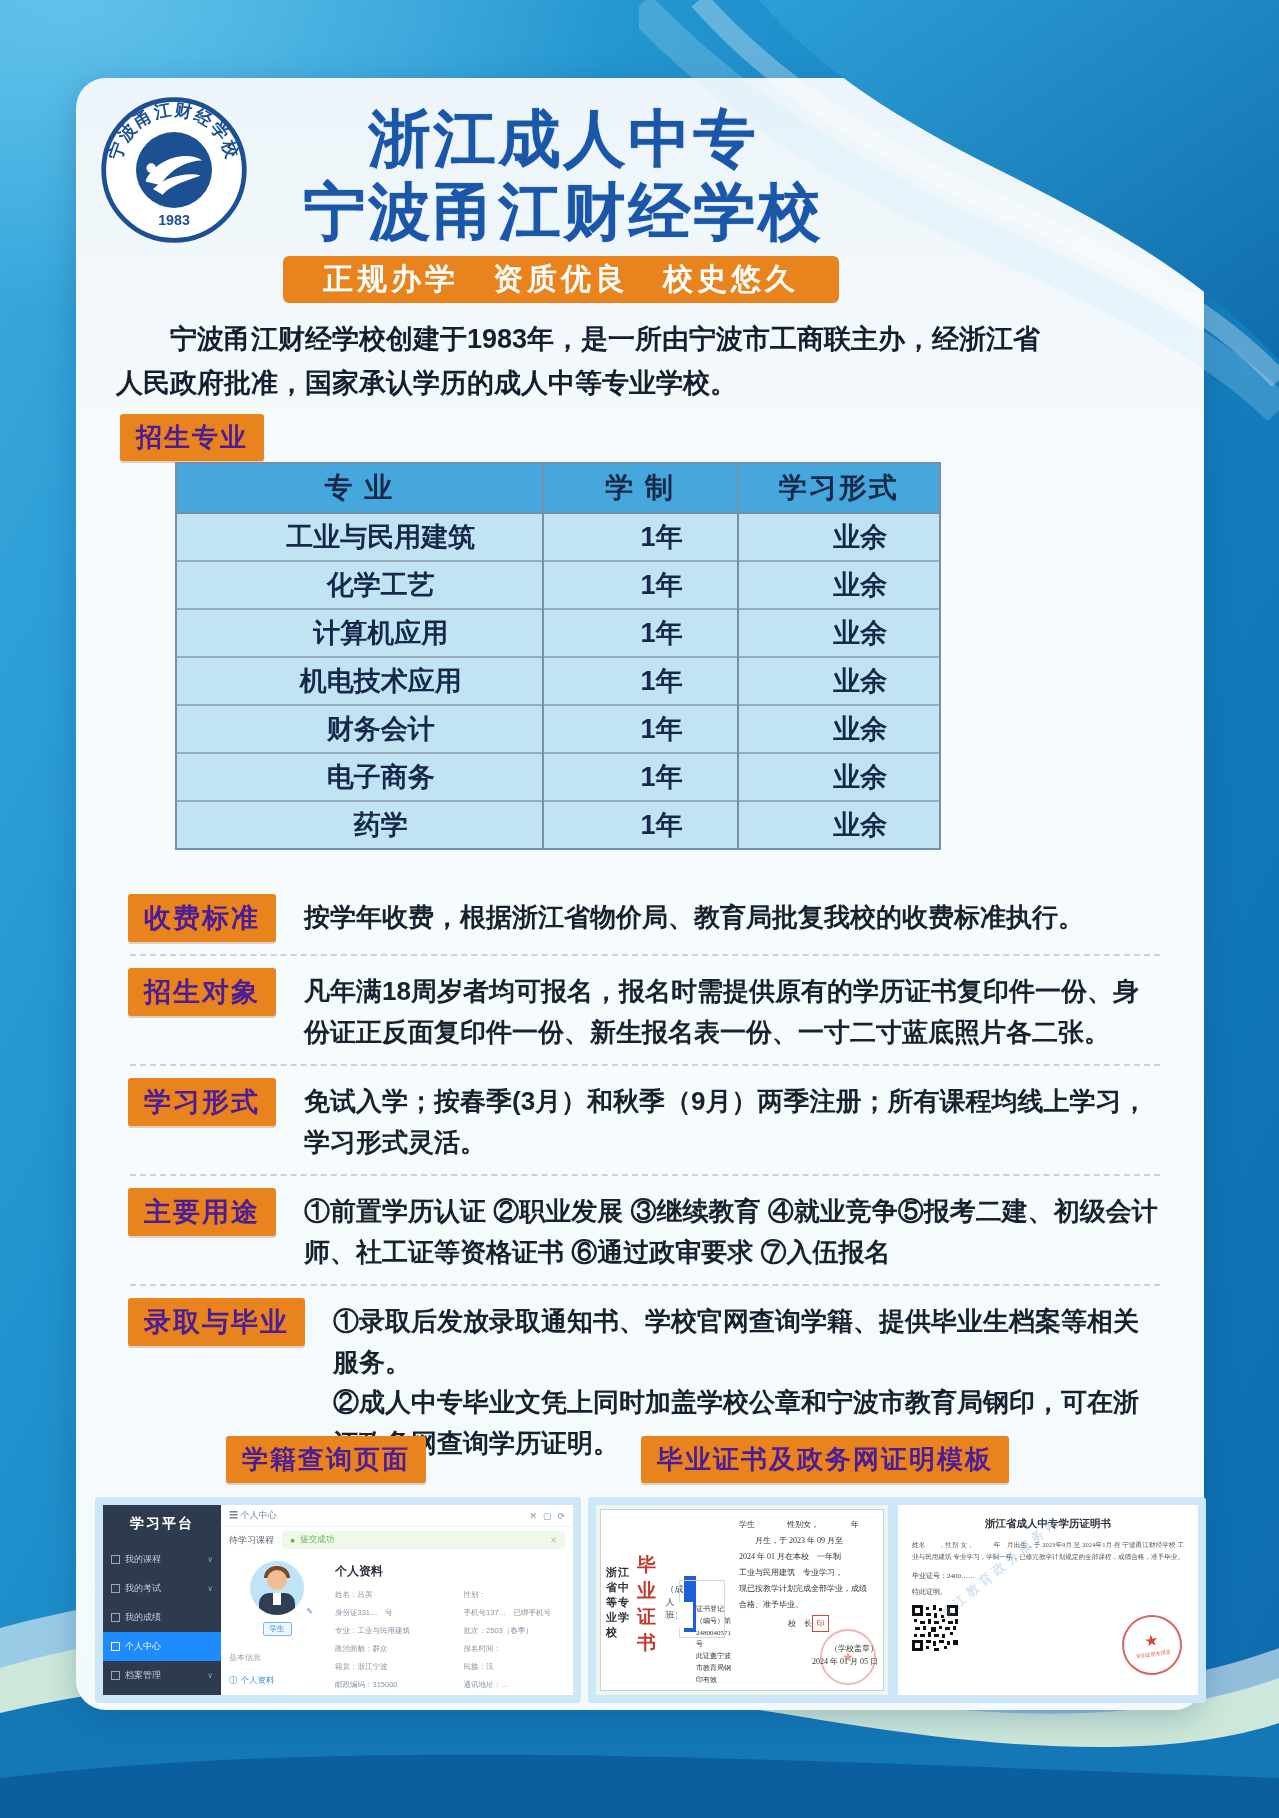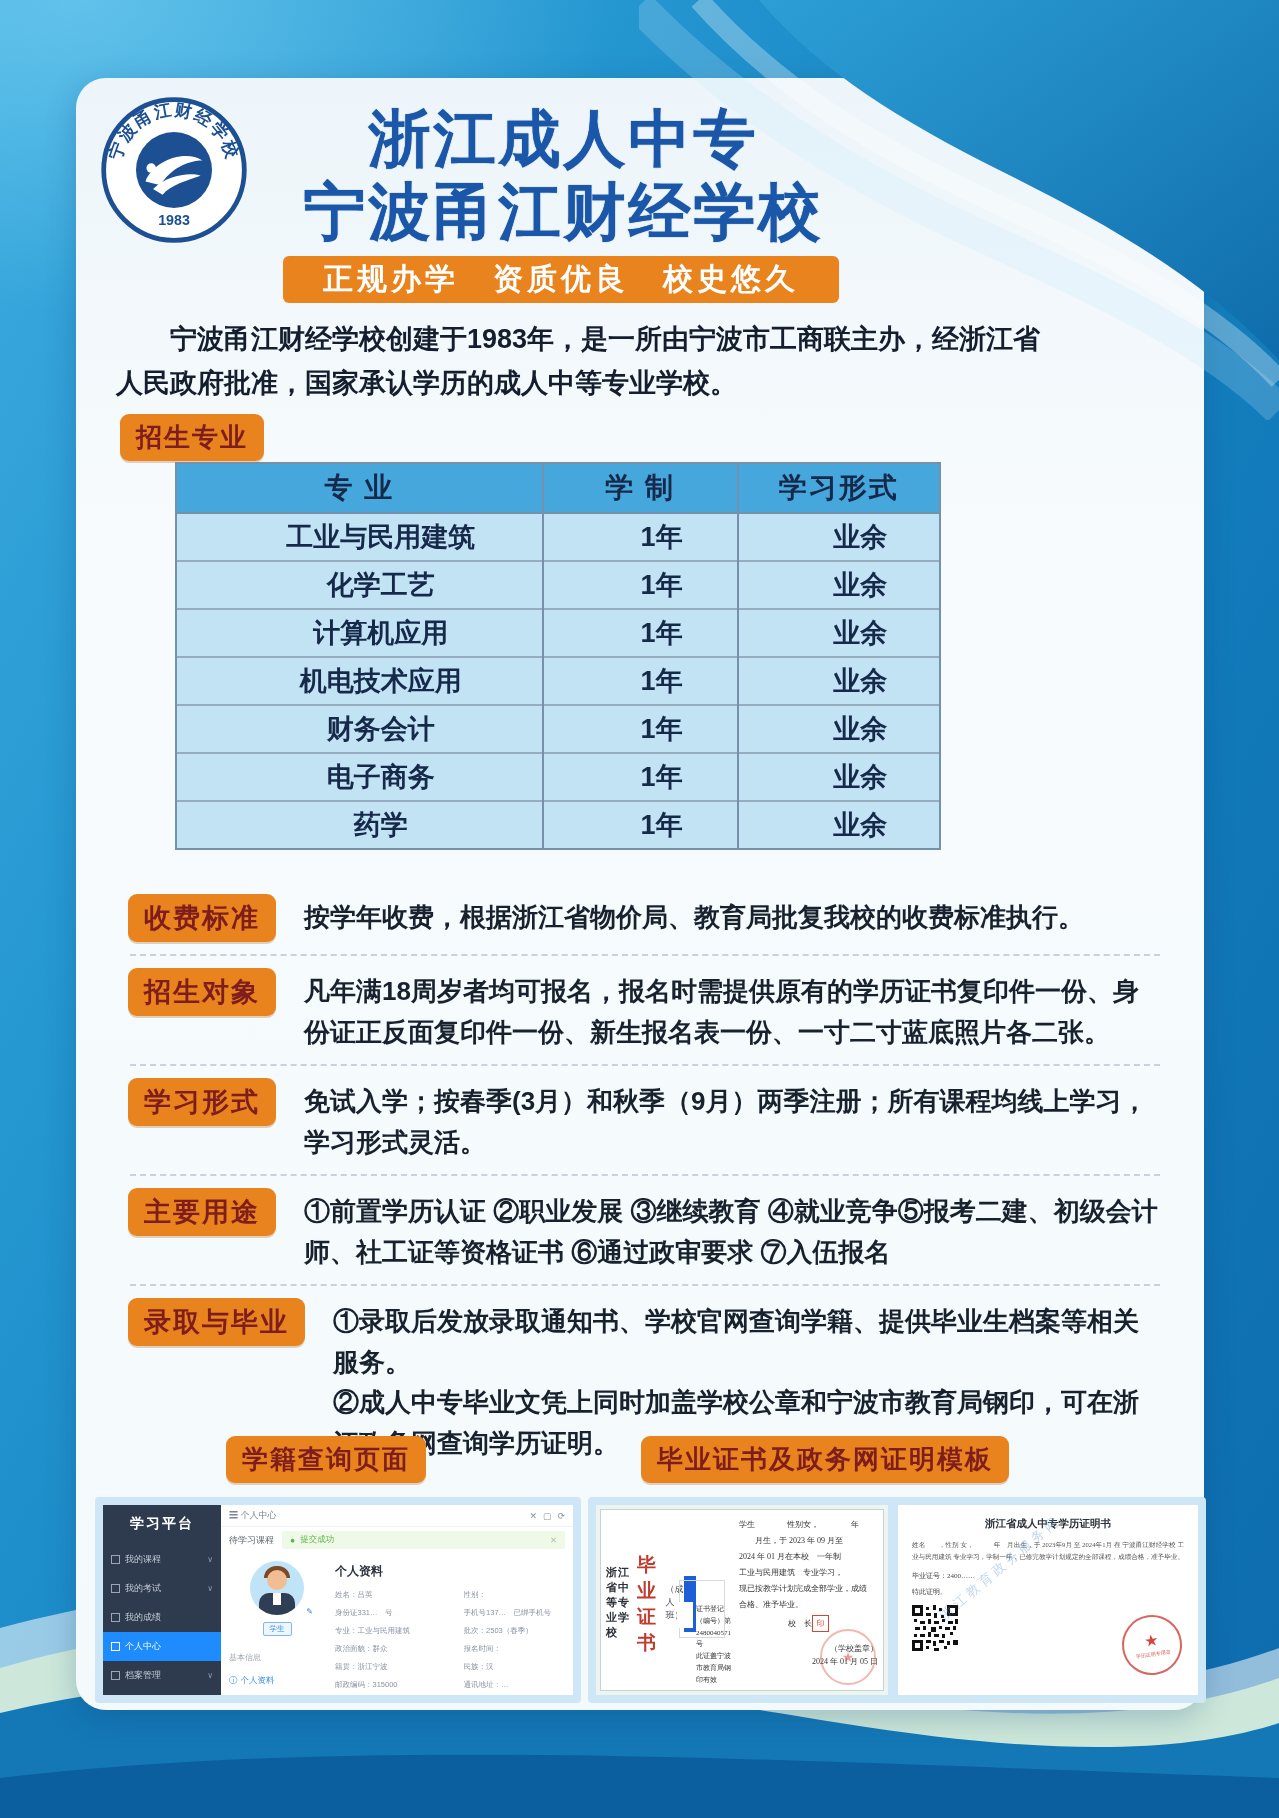--- a/index.html
+++ b/index.html
@@ -28,21 +28,21 @@
     text-shadow:0 0 1px #1a57a8;}
 
   
   .banner{position:absolute;left:207px;top:178px;width:556px;height:47px;background:#e8831d;
     border-radius:6px;display:flex;align-items:center;justify-content:center;
     color:#fff;font-size:30px;font-weight:700;letter-spacing:4px;}
 
   .intro{position:absolute;left:40px;top:240px;width:932px;font-size:27px;line-height:1.62;
     color:#141e2e;font-weight:700;text-indent:2em;margin:0;}
 
-  .tag{background:#e8831d;color:#7f1d1d;font-size:26px;font-weight:700;border-radius:9px;
+  .tag{background:#e8831d;color:#4c1d95;font-size:26px;font-weight:700;border-radius:3px;
     padding:6px 16px;display:inline-block;letter-spacing:2px;box-shadow:0 2px 0 rgba(160,80,10,.25);}
   .tag-majors{position:absolute;left:44px;top:336px;}
 
   
   table.majors{position:absolute;left:99px;top:384px;width:766px;border-collapse:collapse;
     border:2px solid #7690aa;}
   table.majors th{background:#45a7dc;height:46px;font-size:28px;color:#17294b;letter-spacing:2px;
     border:2px solid #7690aa;font-weight:700;}
   table.majors td{background:#c2e3f4;height:44px;text-align:center;font-size:27px;font-weight:700;
     color:#17294b;border-left:2px solid #7690aa;border-right:2px solid #7690aa;

